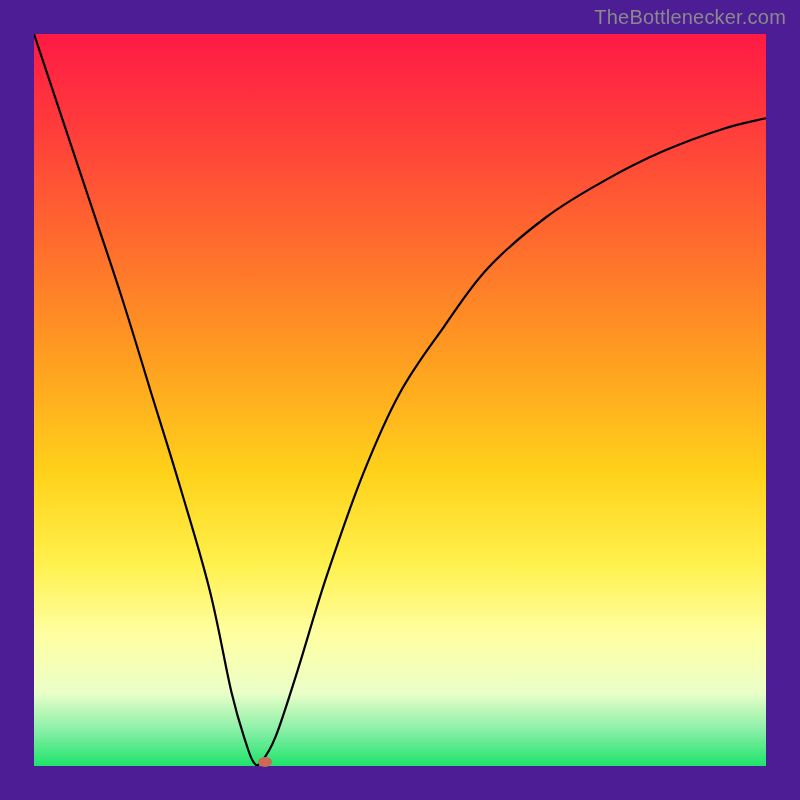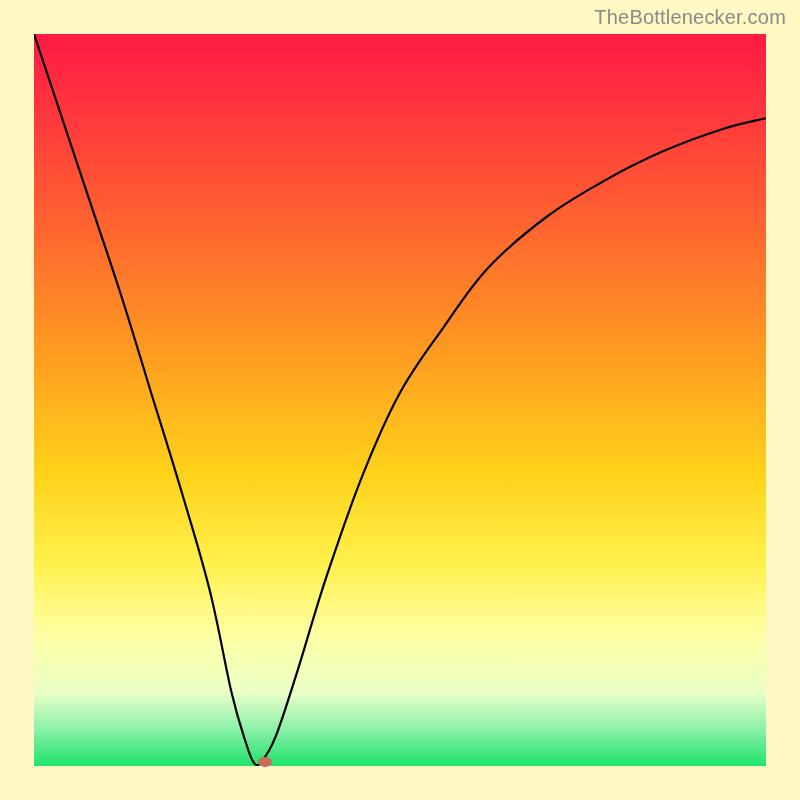--- a/index.html
+++ b/index.html
@@ -7,21 +7,21 @@
     padding: 0;
     width: 800px;
     height: 800px;
     background: #000;
     overflow: hidden;
     font-family: Arial, Helvetica, sans-serif;
   }
   .frame {
     position: absolute;
     inset: 0;
-    background: #fef9c3;
+    background: #4c1d95;
   }
   .plot {
     position: absolute;
     left: 34px;
     top: 34px;
     width: 732px;
     height: 732px;
     
     background: linear-gradient(
       to bottom,

